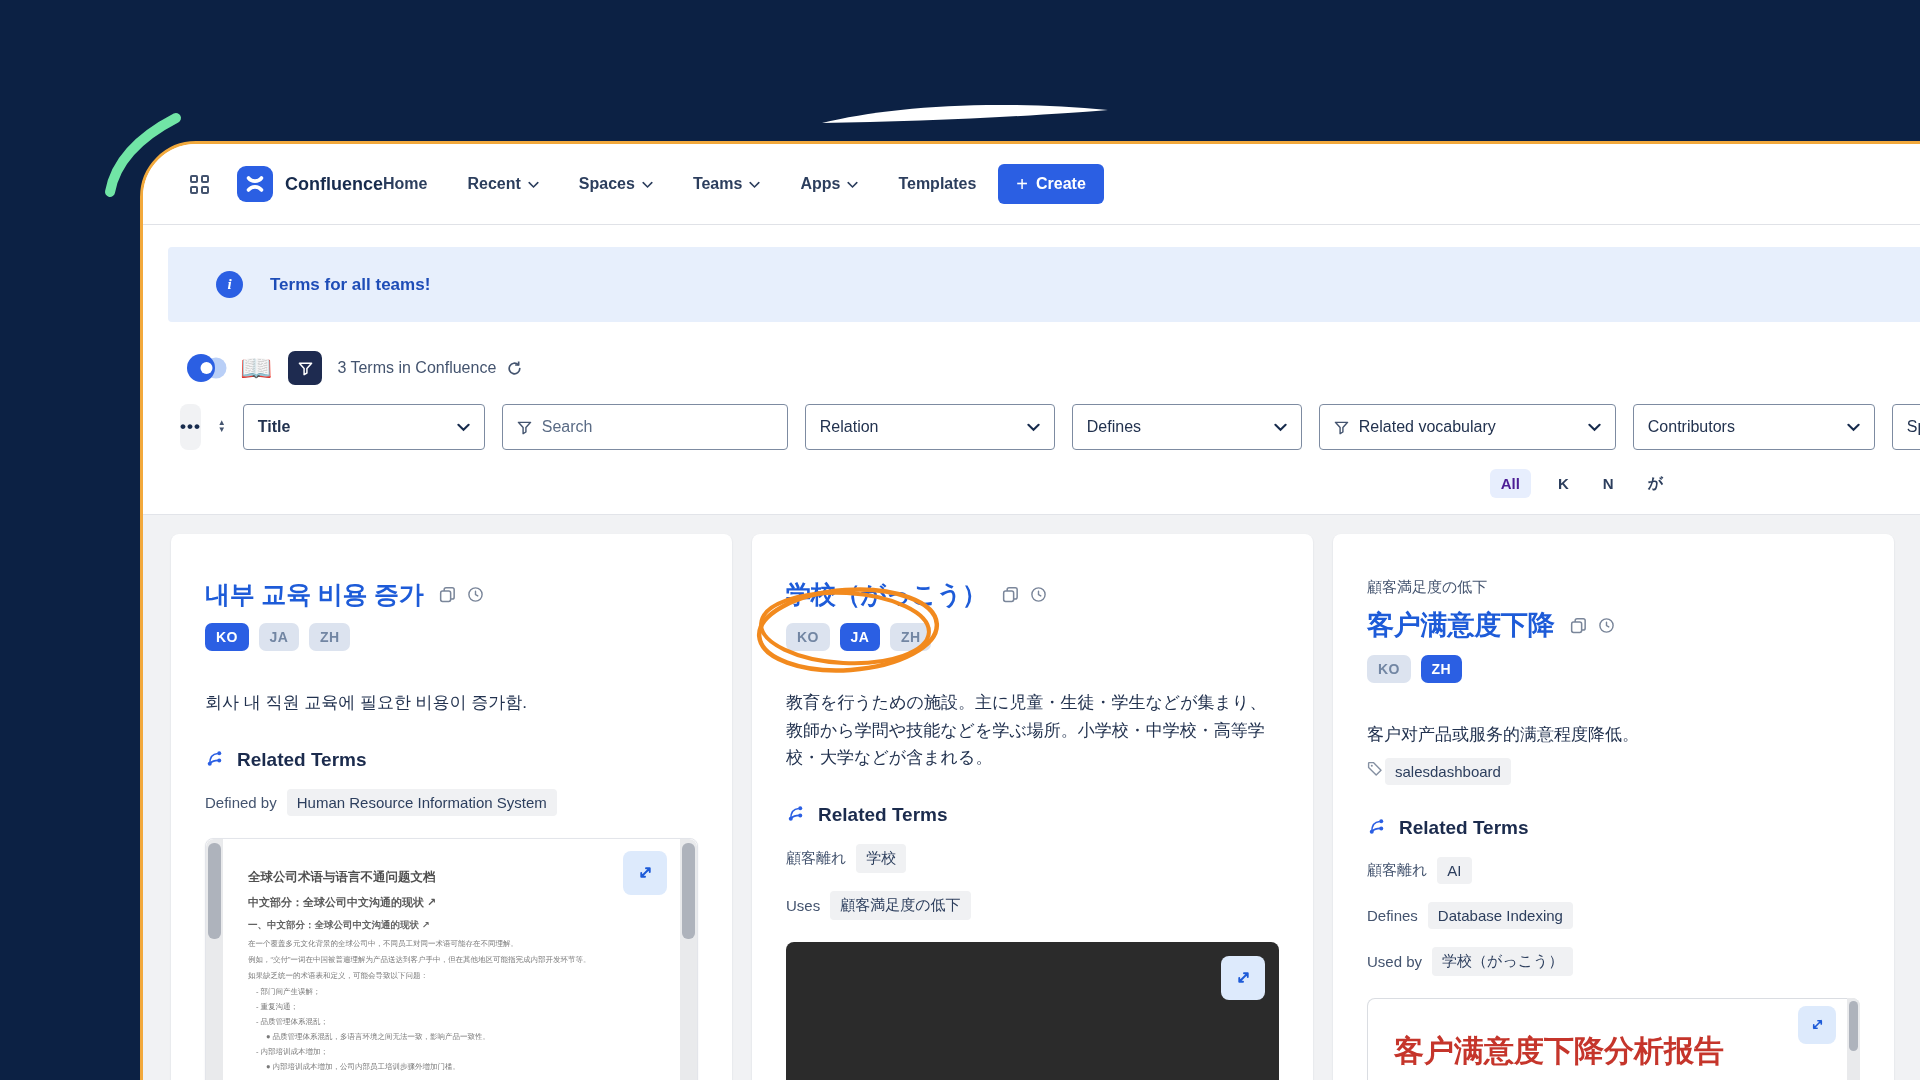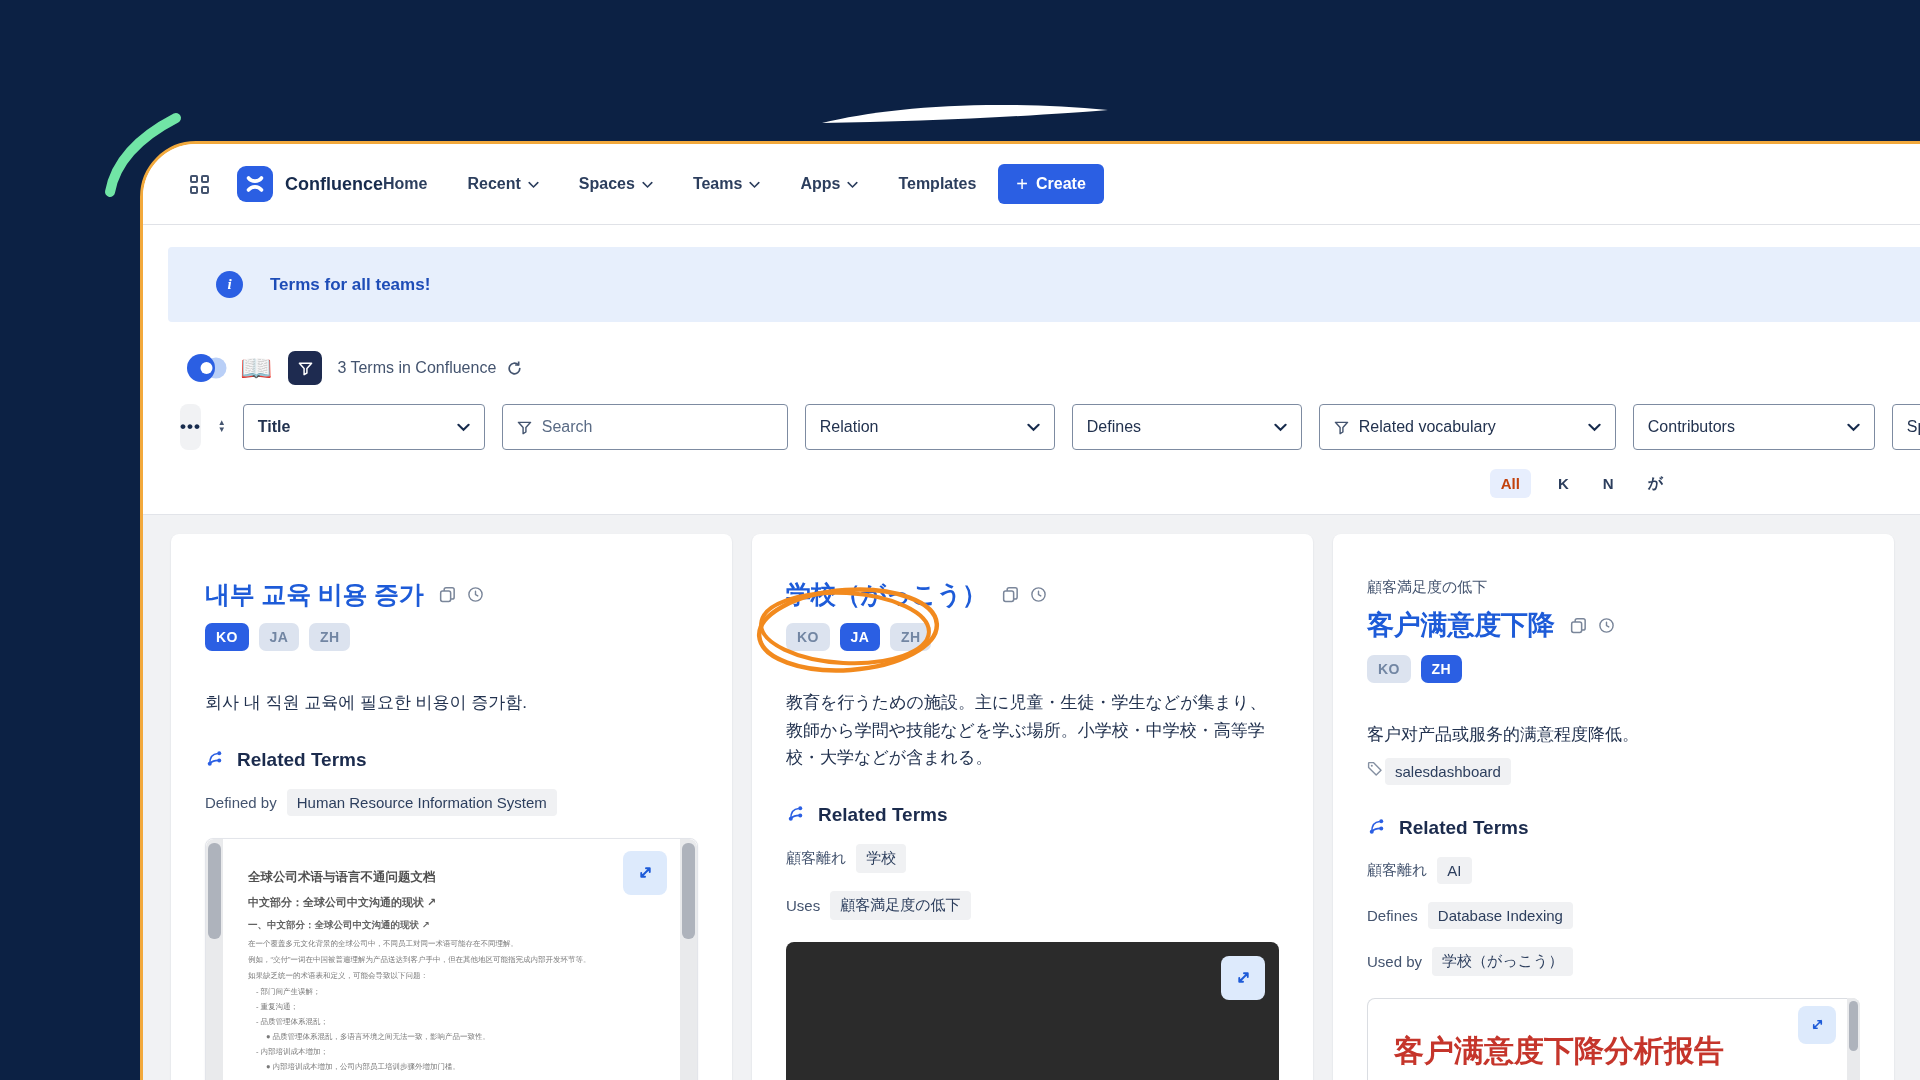--- a/index.html
+++ b/index.html
@@ -88,21 +88,21 @@
   .w-title{width:242px;font-weight:bold;} .w-search{width:286px;} .w-relation{width:250px;}
   .w-labels{width:230px;} .w-relvocab{width:297px;} .w-contrib{width:242px;} .w-sp{width:90px;}
   .search-box input {
     border:none; outline:none; flex:1; font-size:16px; color:#4c1d95; font-family:inherit; min-width:0; background:transparent;
   }
   .search-box input::placeholder { color:#5A6B85; opacity:1; }
   .funnel-gray { color:#44546F; display:flex; }
   
   .alphabet { margin-top:14px; flex:0 0 38px; display:flex; justify-content:flex-end; align-items:center; gap:20px; padding-right:255px; }
   .alpha-item { font-size:15px; font-weight:600; color:#2C3E5D; padding:6px 7px; cursor:pointer; }
-  .alpha-item.active { background:#E7EEFD; color:#c2410c; border-radius:6px; padding:6px 11px; }
+  .alpha-item.active { background:#E7EEFD; color:#4c1d95; border-radius:6px; padding:6px 11px; }
   
   .cards-area {
     margin-top:12px; flex:1; background:#F1F2F4; border-top:1px solid #E2E4E9;
     display:flex; gap:20px; padding:19px 0 0 28px; align-items:stretch;
   }
   .card {
     width:561px; flex:0 0 561px; background:#fff; border-radius:8px;
     box-shadow:0 1px 2px rgba(9,30,66,.12);
     padding:44px 34px 0 34px; overflow:hidden; position:relative;
   }

